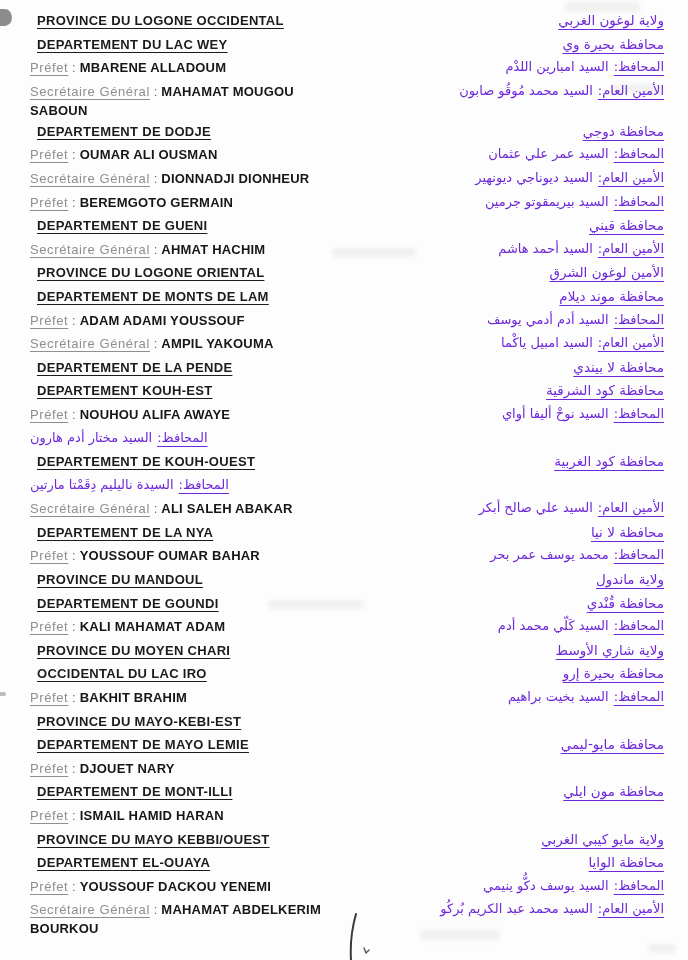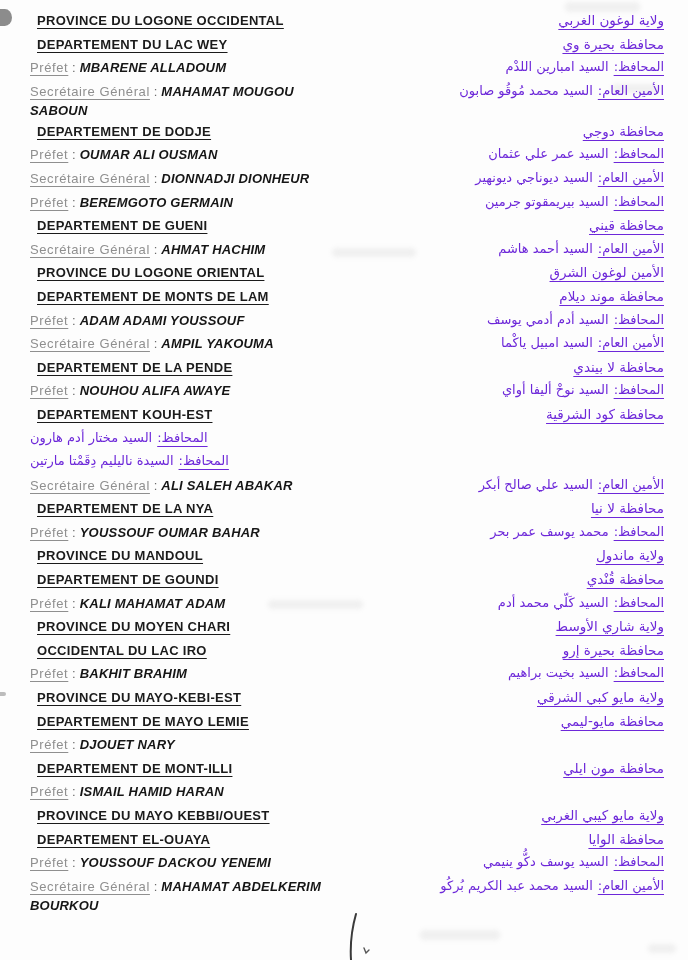--- a/index.html
+++ b/index.html
@@ -14,21 +14,21 @@
   .row.heading .fr{padding-left:7px;}
   .fr-heading{
     text-decoration:underline;text-decoration-thickness:1.2px;text-underline-offset:2.5px;
     letter-spacing:.3px;color:#1b1b1b;
   }
   .fr-label{
     color:#8f8f8f;font-weight:400;font-size:13px;letter-spacing:.6px;
     text-decoration:underline;text-decoration-thickness:1px;text-underline-offset:2.5px;
   }
   .fr-colon{color:#6b6b6b;font-weight:400;white-space:pre;}
-  .fr-name{font-weight:700;color:#161616;font-style:italic;}
+  .fr-name{font-weight:700;color:#161616;}
   .ar{
     direction:rtl;text-align:right;font-family:"DejaVu Sans",sans-serif;
     font-size:13px;line-height:20px;font-weight:400;white-space:nowrap;
     padding-top:1px;color:#6d28d9;
   }
   .row.heading .ar{font-size:13.5px;}
   .ar-u{text-decoration:underline;text-decoration-thickness:1px;text-underline-offset:4px;}
   .ar-label{
     text-decoration:underline;text-decoration-thickness:1px;text-underline-offset:4px;
     margin-left:5px;
@@ -112,30 +112,34 @@
         <div class="ar" dir="rtl"><span class="ar-label">المحافظ:</span><span class="ar-rest">السيد أدم أدمي يوسف</span></div>
       </div>
       <div class="row sg">
         <div class="fr"><span class="fr-label">Secrétaire Général</span><span class="fr-colon"> : </span><span class="fr-name">AMPIL YAKOUMA</span></div>
         <div class="ar" dir="rtl"><span class="ar-label">الأمين العام:</span><span class="ar-rest">السيد امبيل ياكْما</span></div>
       </div>
       <div class="row heading">
         <div class="fr"><span class="fr-heading">DEPARTEMENT DE LA PENDE</span></div>
         <div class="ar" dir="rtl"><span class="ar-u">محافظة لا بيندي</span></div>
       </div>
+      <div class="row heading">
+        <div class="fr"><span class="fr-heading">DEPARTEMENT KOUH-EST</span></div>
+        <div class="ar" dir="rtl"><span class="ar-u">محافظة كود الشرقية</span></div>
+      </div>
       <div class="row prefet">
         <div class="fr"><span class="fr-label">Préfet</span><span class="fr-colon"> : </span><span class="fr-name">NOUHOU ALIFA AWAYE</span></div>
         <div class="ar" dir="rtl"><span class="ar-label">المحافظ:</span><span class="ar-rest">السيد نوحْ أليفا أواي</span></div>
       </div>
-      <div class="row heading">
-        <div class="fr"><span class="fr-heading">DEPARTEMENT KOUH-EST</span></div>
-        <div class="ar" dir="rtl"><span class="ar-u">محافظة كود الشرقية</span></div>
-      </div>
       <div class="row prefet">
         <div class="ar" dir="rtl"><span class="ar-label">المحافظ:</span><span class="ar-rest">السيد مختار أدم هارون</span></div>
+      </div>
+      <div class="row heading">
+        <div class="fr"><span class="fr-heading">DEPARTEMENT DE KOUH-OUEST</span></div>
+        <div class="ar" dir="rtl"><span class="ar-u">محافظة كود الغربية</span></div>
       </div>
       <div class="row prefet">
         <div class="ar" dir="rtl"><span class="ar-label">المحافظ:</span><span class="ar-rest">السيدة ناليليم دِقَمْتا مارتين</span></div>
       </div>
       <div class="row sg">
         <div class="fr"><span class="fr-label">Secrétaire Général</span><span class="fr-colon"> : </span><span class="fr-name">ALI SALEH ABAKAR</span></div>
         <div class="ar" dir="rtl"><span class="ar-label">الأمين العام:</span><span class="ar-rest">السيد علي صالح أبكر</span></div>
       </div>
       <div class="row heading">
         <div class="fr"><span class="fr-heading">DEPARTEMENT DE LA NYA</span></div>
@@ -164,21 +168,20 @@
       <div class="row heading">
         <div class="fr"><span class="fr-heading">OCCIDENTAL DU LAC IRO</span></div>
         <div class="ar" dir="rtl"><span class="ar-u">محافظة بحيرة إرو</span></div>
       </div>
       <div class="row prefet">
         <div class="fr"><span class="fr-label">Préfet</span><span class="fr-colon"> : </span><span class="fr-name">BAKHIT BRAHIM</span></div>
         <div class="ar" dir="rtl"><span class="ar-label">المحافظ:</span><span class="ar-rest">السيد بخيت براهيم</span></div>
       </div>
       <div class="row heading">
         <div class="fr"><span class="fr-heading">PROVINCE DU MAYO-KEBI-EST</span></div>
-        <div class="ar" dir="rtl"><span class="ar-u">ولاية مايو كبي الشرقي</span></div>
       </div>
       <div class="row heading">
         <div class="fr"><span class="fr-heading">DEPARTEMENT DE MAYO LEMIE</span></div>
         <div class="ar" dir="rtl"><span class="ar-u">محافظة مايو-ليمي</span></div>
       </div>
       <div class="row prefet">
         <div class="fr"><span class="fr-label">Préfet</span><span class="fr-colon"> : </span><span class="fr-name">DJOUET NARY</span></div>
       </div>
       <div class="row heading">
         <div class="fr"><span class="fr-heading">DEPARTEMENT DE MONT-ILLI</span></div>

